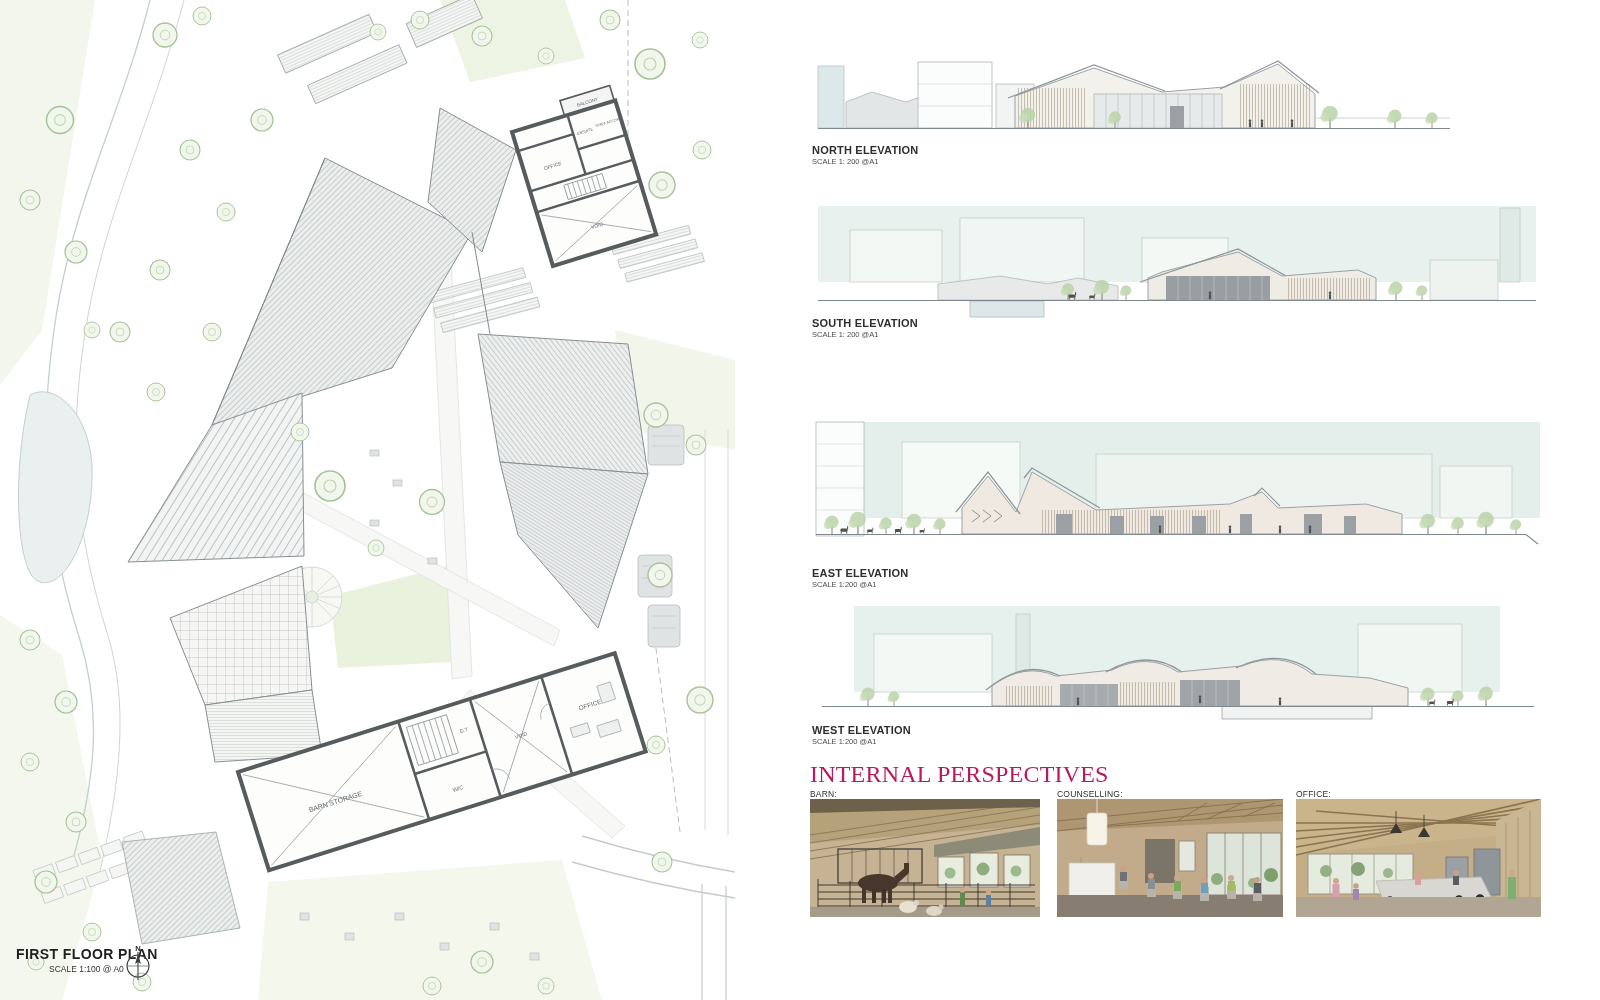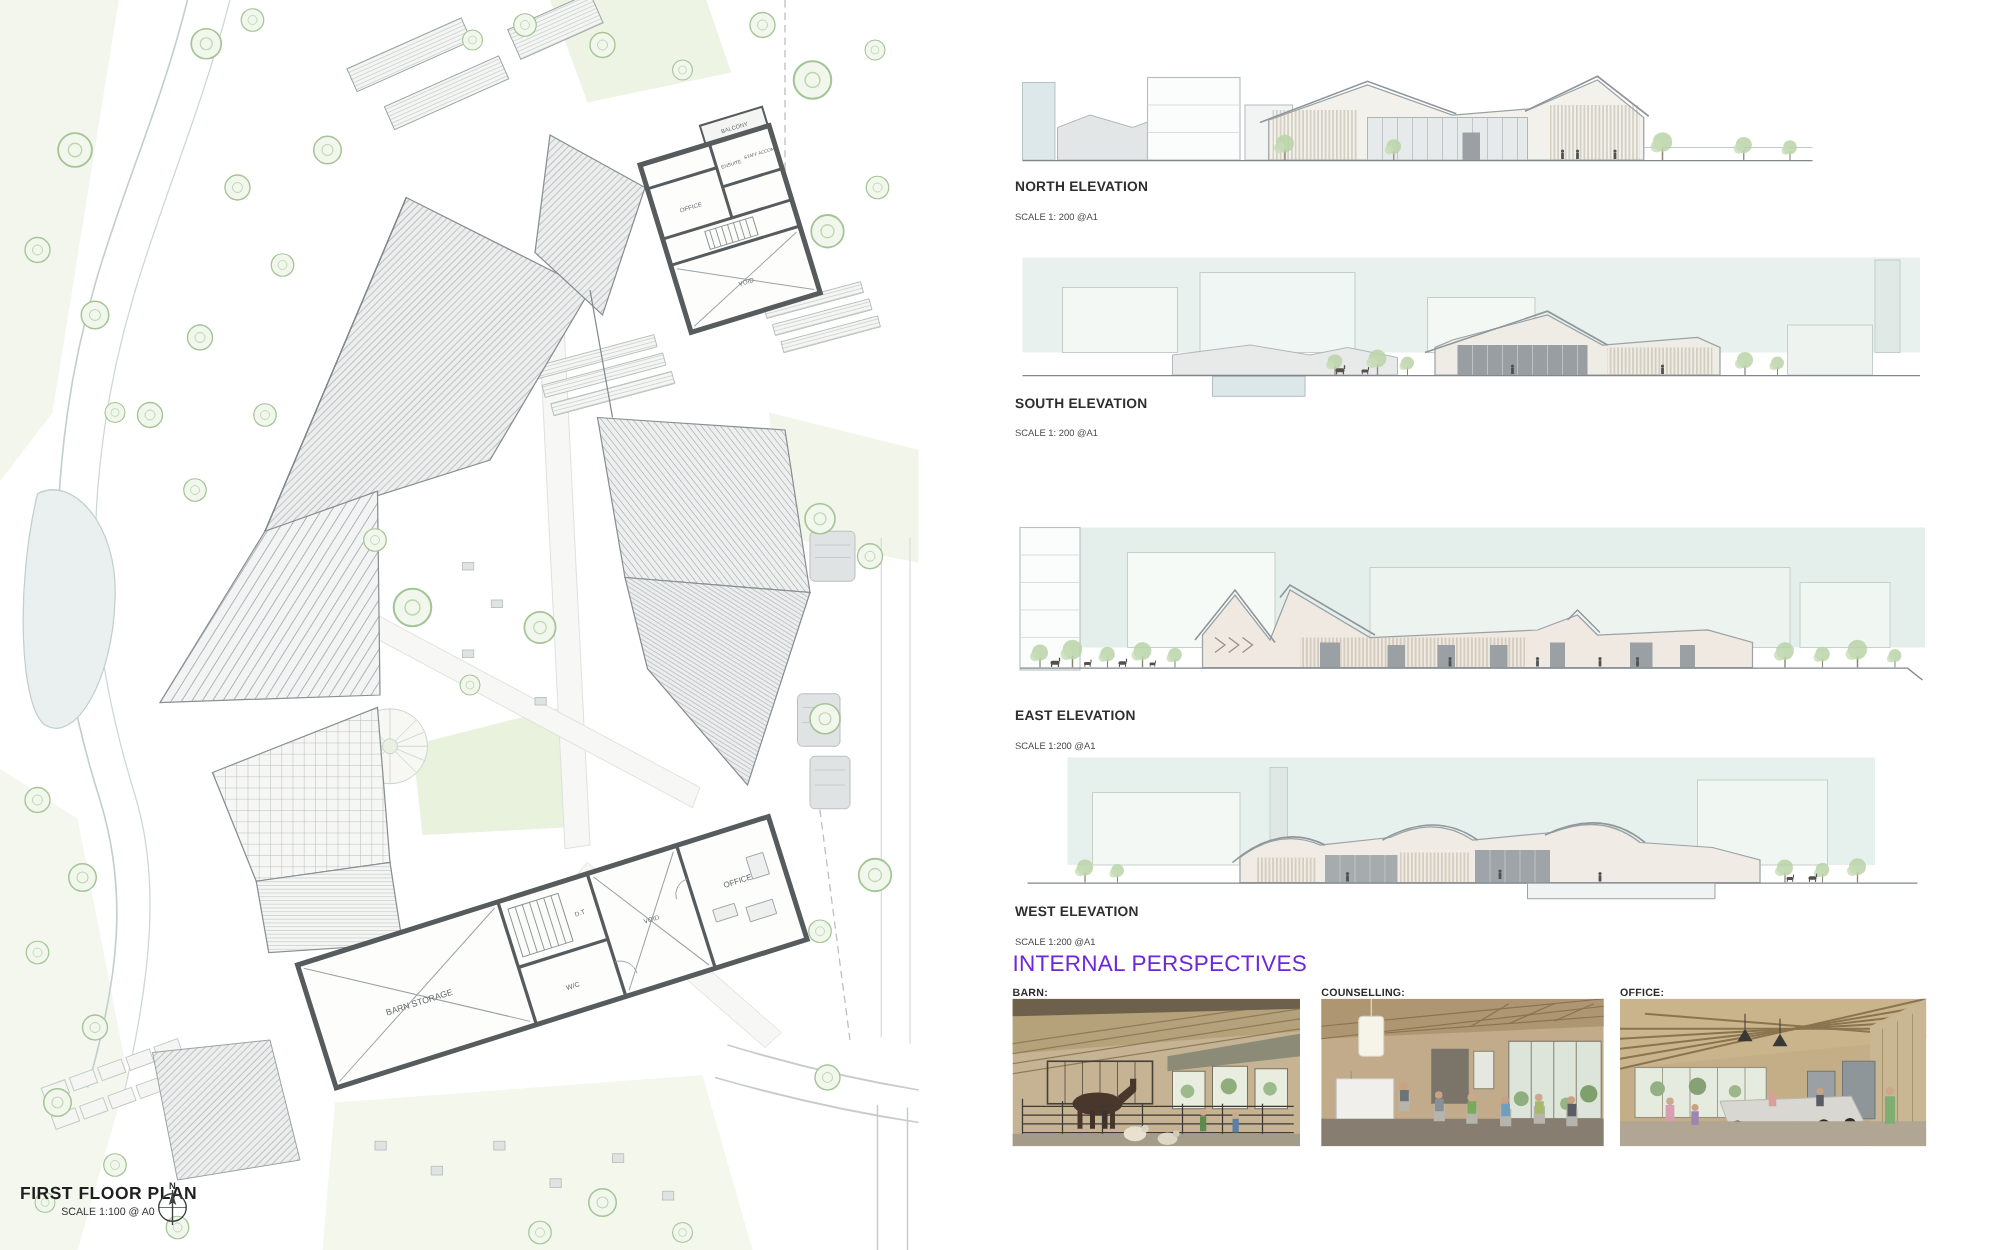--- a/index.html
+++ b/index.html
@@ -2,23 +2,23 @@
 <html><head>
 <meta charset="utf-8">
 <style>
   * { margin:0; padding:0; box-sizing:border-box; }
   html,body { width:1600px; height:1000px; background:#ffffff; overflow:hidden;
               font-family:"Liberation Sans", sans-serif; }
   .abs { position:absolute; }
   .sheet { position:relative; width:1600px; height:1000px; background:#fff; }
   svg text { font-family:"Liberation Sans", sans-serif; }
   .elev-label .name { font-size:11px; font-weight:bold; color:#2e2e2e; letter-spacing:.2px; }
-  .elev-label .scale { font-size:7.5px; color:#4a4a4a; margin-top:13px; }
-  .persp-heading { font-size:18px; color:#6d28d9; letter-spacing:.2px; }
-  .thumb-label { font-size:8.5px; font-weight:bold; color:#2c2c2c; margin-bottom:0; letter-spacing:.2px; }
+  .elev-label .scale { font-size:7.5px; color:#4a4a4a; margin-top:1px; }
+  .persp-heading { font-size:24px; color:#be185d; letter-spacing:.2px;font-family:Liberation Serif, serif; }
+  .thumb-label { font-size:8.5px; font-weight:normal; color:#2c2c2c; margin-bottom:0; letter-spacing:.2px; }
   .title-block .t { font-size:14px; font-weight:bold; color:#1f1f1f; letter-spacing:.4px; }
   .title-block .s { font-size:8.5px; color:#333; margin-top:2px;margin-left:33px; }
 </style>
 </head>
 <body>
 
 <div class="sheet">
 
   <svg width="0" height="0" style="position:absolute">
     <defs>

